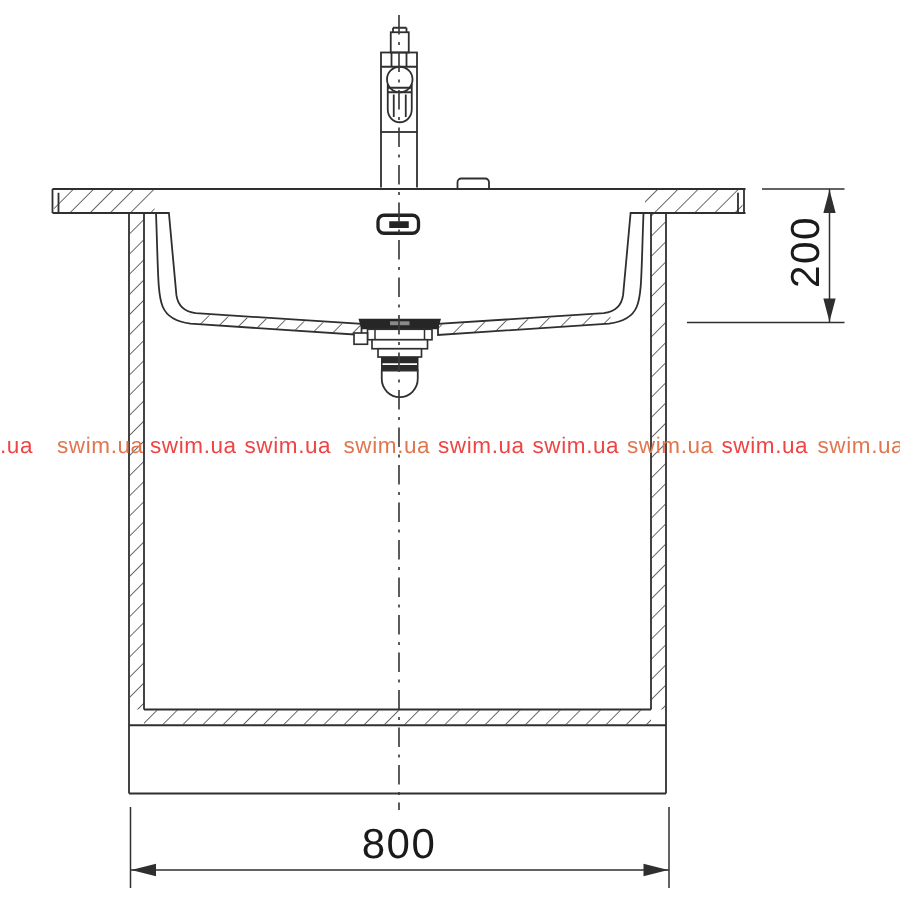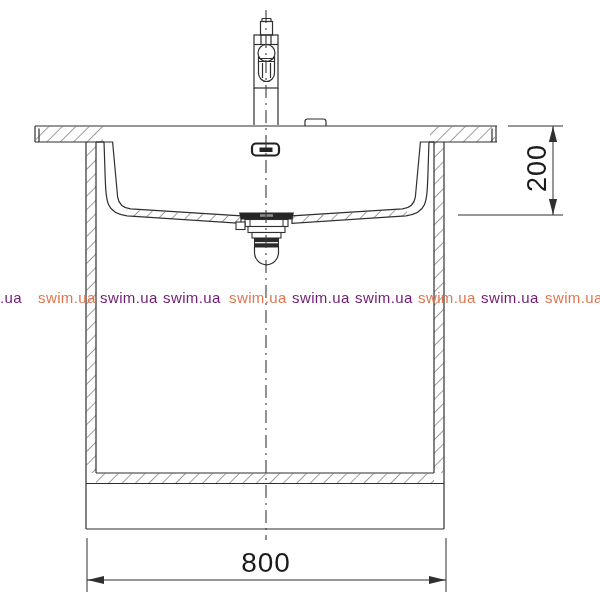--- a/index.html
+++ b/index.html
@@ -2,21 +2,21 @@
 <html><head>
 <meta charset="utf-8">
 <style>
   html,body{margin:0;padding:0;background:#ffffff;}
   body{width:600px;height:600px;overflow:hidden;}
   .stage{position:relative;width:600px;height:600px;background:#ffffff;
          font-family:"Liberation Sans",sans-serif;}
   .stage svg{position:absolute;left:0;top:0;}
   .wm{position:absolute;top:289px;font-size:15px;line-height:17px;
       letter-spacing:.4px;white-space:nowrap;user-select:none;}
-  .wm-gray{color:#701a75;}
+  .wm-gray{color:#ef4444;}
   .wm-orange{color:#e0764f;}
   .dim-text{font-family:"Liberation Sans",sans-serif;}
 </style>
 </head>
 <body>
 
 <div class="stage">
 
 <svg width="600" height="600" viewBox="0 0 600 600">
   <defs>

